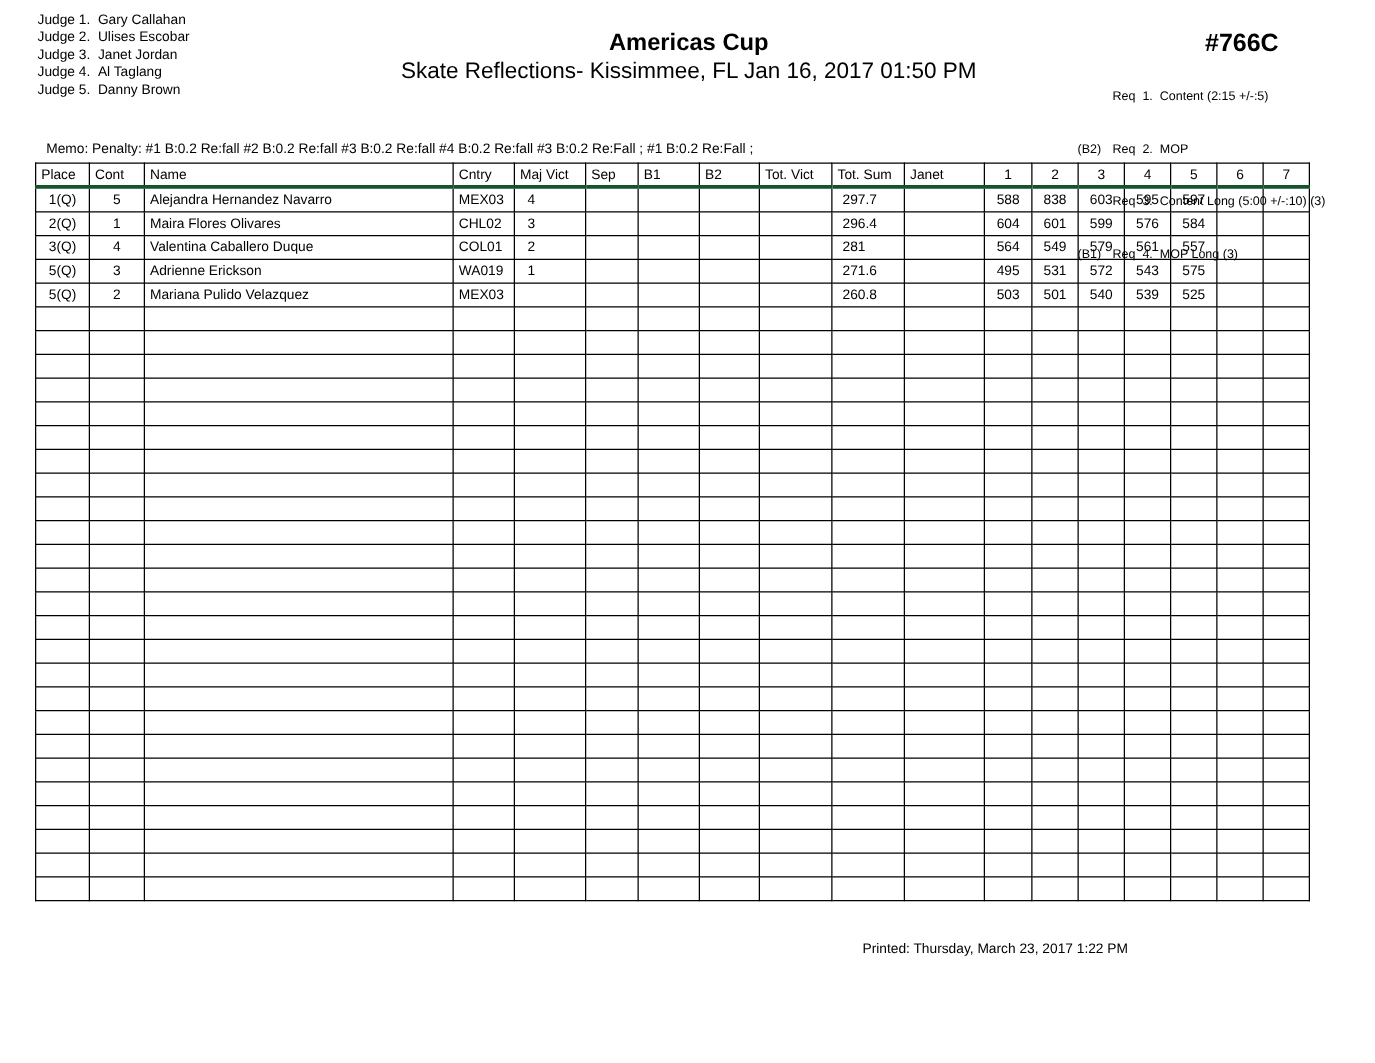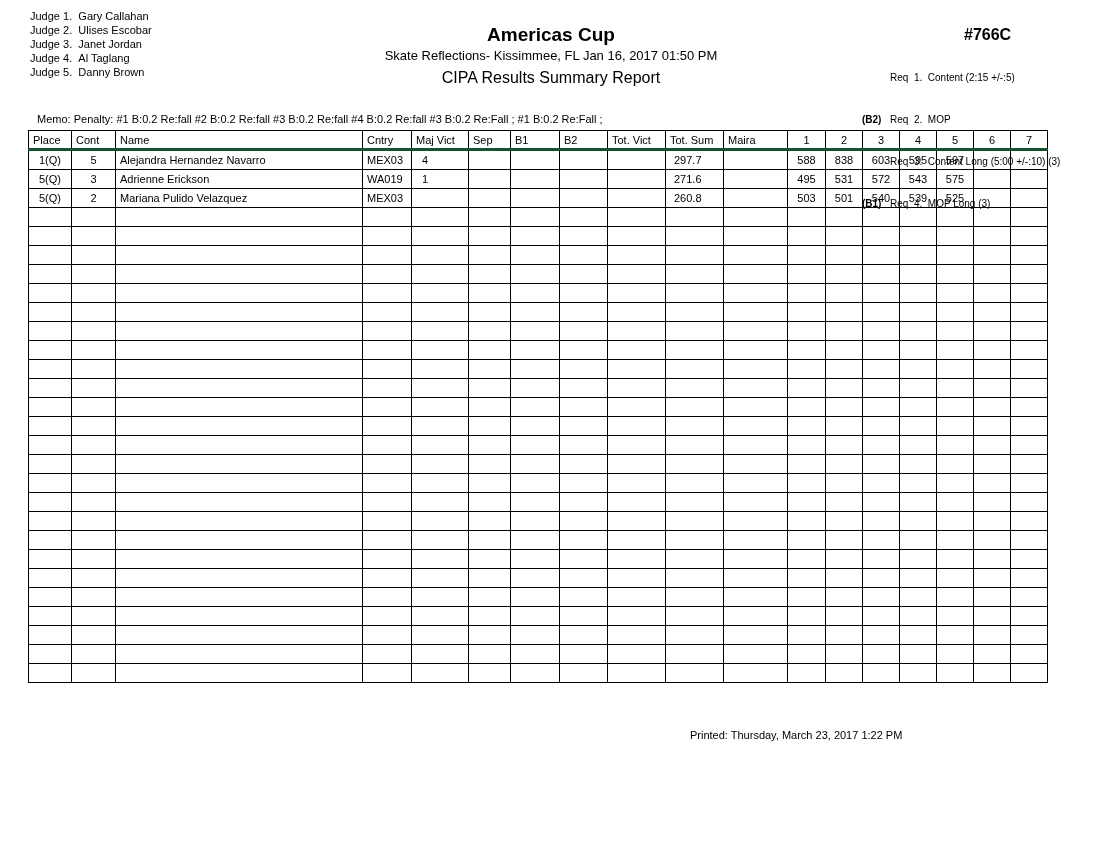--- a/index.html
+++ b/index.html
@@ -1,49 +1,48 @@
 <!DOCTYPE html>
 <html><head>
 <meta charset="utf-8">
 <style>
   html, body { margin:0; padding:0; background:#ffffff; }
   body { width:1100px; height:850px; position:relative; overflow:hidden; font-family:"Liberation Sans", sans-serif; color:#000; }
   .judges { position:absolute; left:30px; top:9px; font-size:11px; line-height:14px; }
   .center-head { position:absolute; left:320px; width:462px; top:24px; text-align:center; }
   .event-name { font-size:19px; font-weight:bold; line-height:22px; }
-  .venue { font-size:13px; line-height:18px; margin-top:1px; }
+  .venue { font-size:18px; line-height:18px; margin-top:1px; }
   .division { font-size:19px; font-weight:bold; line-height:24px; margin-top:2px; }
   .report-title { font-size:16px; line-height:20px; margin-top:3px; }
-  .event-code { position:absolute; left:964px; top:24px; font-size:16px; font-weight:bold; line-height:22px;text-align:center; }
+  .event-code { position:absolute; left:964px; top:24px; font-size:20px; font-weight:bold; line-height:22px;text-align:center; }
   .reqs { position:absolute; left:862px; top:43px; font-size:10px; line-height:14px; white-space:pre; }
-  .reqs .pre { display:inline-block; width:28px;font-weight:bold; }
+  .reqs .pre { display:inline-block; width:28px; }
   .memo { position:absolute; left:37px; top:112px; font-size:11px; line-height:14px; white-space:nowrap; }
   table.results { position:absolute; left:28px; top:130px; border-collapse:collapse; table-layout:fixed; font-size:11px; }
   table.results th, table.results td { border:1px solid #000; height:18px; padding:0 0 0 4px; white-space:nowrap; overflow:hidden; font-weight:normal; text-align:left; }
   table.results thead th { border-bottom:3px solid #14532d; height:17px; }
   table.results td.c, table.results th.c { text-align:center; padding:0; }
   table.results td.ind { padding-left:10px; }
   table.results td.ind2 { padding-left:8px; }
-  .printed { position:absolute; left:690px; top:728px; font-size:11px; line-height:14px; }
+  .printed { position:absolute; left:690px; top:752px; font-size:11px; line-height:14px; }
 </style>
 </head>
 <body>
 
 <div class="judges">
   <div class="row"><span>Judge  1.</span>&nbsp;&nbsp;<span>Gary Callahan</span></div>
   <div class="row"><span>Judge  2.</span>&nbsp;&nbsp;<span>Ulises Escobar</span></div>
   <div class="row"><span>Judge  3.</span>&nbsp;&nbsp;<span>Janet Jordan</span></div>
   <div class="row"><span>Judge  4.</span>&nbsp;&nbsp;<span>Al Taglang</span></div>
   <div class="row"><span>Judge  5.</span>&nbsp;&nbsp;<span>Danny Brown</span></div>
 </div>
 
 <div class="center-head">
   <div class="event-name">Americas Cup</div>
   <div class="venue">Skate Reflections- Kissimmee, FL  Jan 16, 2017  01:50 PM</div>
-  <div class="report-title">CIPA Results Summary Report</div>
 </div>
 
 <div class="event-code">#766C</div>
 
 <div class="reqs">
   <div><span class="pre"></span><span>Req  1.  Content (2:15 +/-:5)</span></div>
   <div><span class="pre">(B2)</span><span>Req  2.  MOP</span></div>
   <div><span class="pre"></span><span>Req  3.  Content Long (5:00 +/-:10) (3)</span></div>
   <div><span class="pre">(B1)</span><span>Req  4.  MOP Long (3)</span></div>
 </div>
@@ -76,21 +75,21 @@
       <th>Place</th>
       <th>Cont</th>
       <th>Name</th>
       <th>Cntry</th>
       <th>Maj Vict</th>
       <th>Sep</th>
       <th>B1</th>
       <th>B2</th>
       <th>Tot. Vict</th>
       <th>Tot. Sum</th>
-      <th>Maira</th>
+      <th>Janet</th>
       <th class="c">1</th>
       <th class="c">2</th>
       <th class="c">3</th>
       <th class="c">4</th>
       <th class="c">5</th>
       <th class="c">6</th>
       <th class="c">7</th>
     </tr>
   </thead>
   <tbody id="results-body">
@@ -108,20 +107,60 @@
         <td></td>
         <td class="c">588</td>
         <td class="c">838</td>
         <td class="c">603</td>
         <td class="c">595</td>
         <td class="c">597</td>
         <td class="c"></td>
         <td class="c"></td>
       </tr>
       <tr>
+        <td class="c">2(Q)</td>
+        <td class="c">1</td>
+        <td>Maira Flores Olivares</td>
+        <td>CHL02</td>
+        <td class="ind">3</td>
+        <td></td>
+        <td></td>
+        <td></td>
+        <td></td>
+        <td class="ind2">296.4</td>
+        <td></td>
+        <td class="c">604</td>
+        <td class="c">601</td>
+        <td class="c">599</td>
+        <td class="c">576</td>
+        <td class="c">584</td>
+        <td class="c"></td>
+        <td class="c"></td>
+      </tr>
+      <tr>
+        <td class="c">3(Q)</td>
+        <td class="c">4</td>
+        <td>Valentina Caballero Duque</td>
+        <td>COL01</td>
+        <td class="ind">2</td>
+        <td></td>
+        <td></td>
+        <td></td>
+        <td></td>
+        <td class="ind2">281</td>
+        <td></td>
+        <td class="c">564</td>
+        <td class="c">549</td>
+        <td class="c">579</td>
+        <td class="c">561</td>
+        <td class="c">557</td>
+        <td class="c"></td>
+        <td class="c"></td>
+      </tr>
+      <tr>
         <td class="c">5(Q)</td>
         <td class="c">3</td>
         <td>Adrienne Erickson</td>
         <td>WA019</td>
         <td class="ind">1</td>
         <td></td>
         <td></td>
         <td></td>
         <td></td>
         <td class="ind2">271.6</td>

